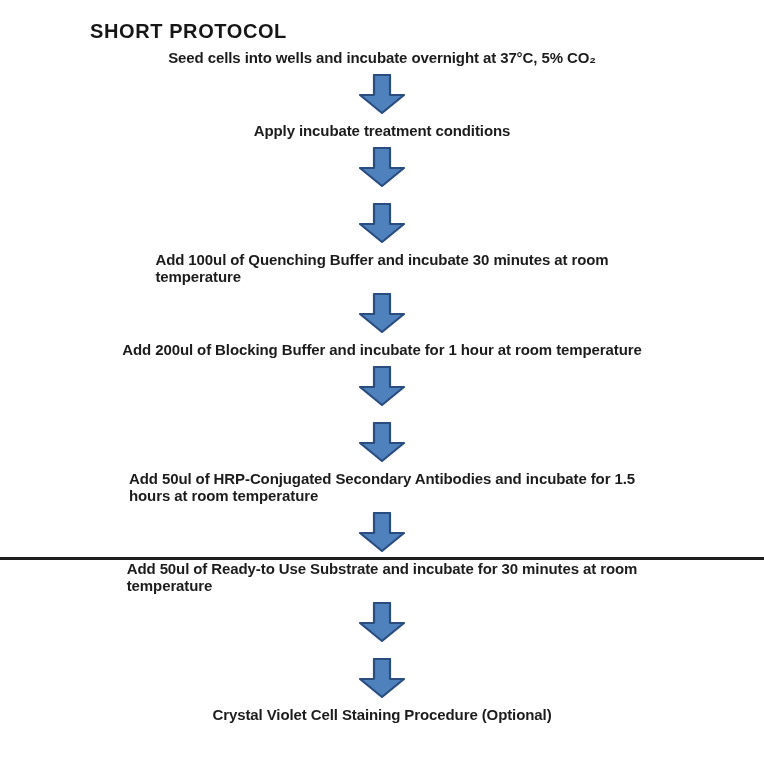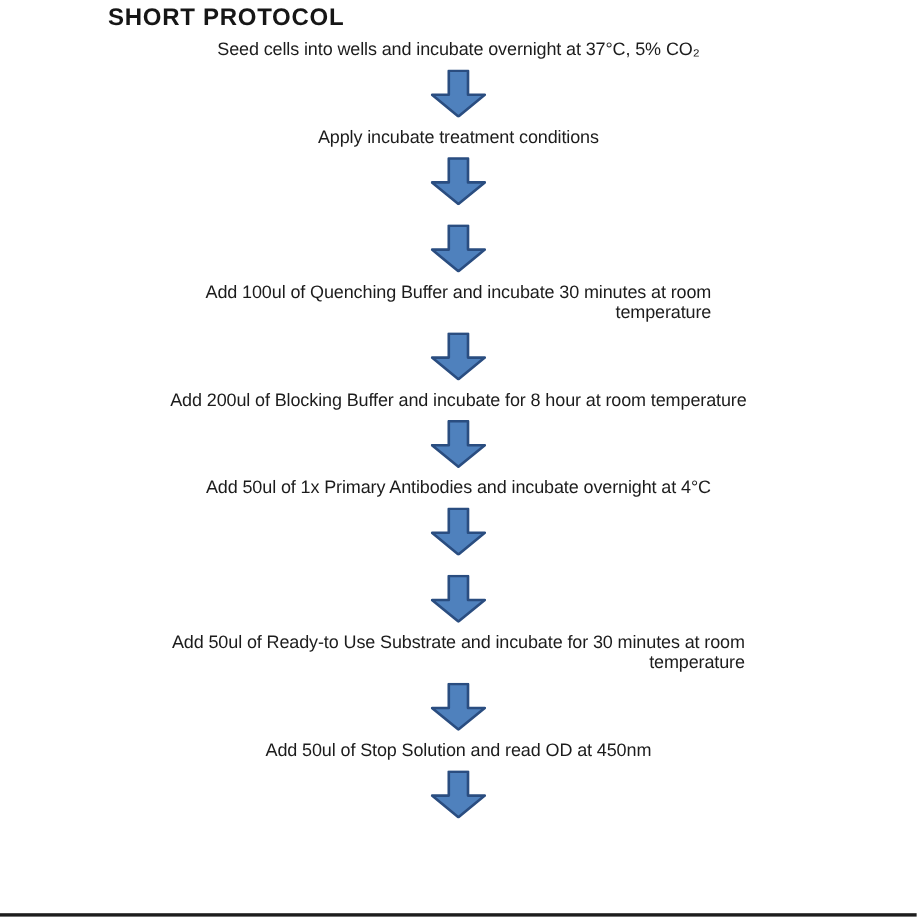--- a/index.html
+++ b/index.html
@@ -4,42 +4,42 @@
 <style>
   * { margin: 0; padding: 0; box-sizing: border-box; }
   html, body {
     width: 764px; height: 764px;
     background: #ffffff;
     overflow: hidden;
     font-family: "Liberation Sans", "DejaVu Sans", sans-serif;
   }
   .page {
     position: relative;
-    width: 764px; height: 764px;
-    padding-top: 4px;
+    width: 764px; height: 560px;
+    padding-top: 20px;
   }
   .title {
     font-size: 20px;
     font-weight: bold;
     color: #161616;
     letter-spacing: 0.6px;
     margin-left: 90px;
     margin-bottom: 6px;
   }
   .flow {
     display: flex;
     flex-direction: column;
     align-items: center;
   }
   .step {
     font-size: 15px;
-    font-weight: normal;
+    font-weight: bold;
     color: #1c1c1c;
     line-height: 17px;
-    text-align: right;
+    text-align: left;
     white-space: pre-line;
     letter-spacing: -0.1px;
   }
   .arrow {
     margin: 8px auto 8px auto;
     line-height: 0;
   }
   .arrow svg { display: block; }
   .arrow-shape {
     stroke: #2a4d80;
@@ -87,58 +87,59 @@
 
     <div class="step">Add 100ul of Quenching Buffer and incubate 30 minutes at room
 temperature</div>
 
     <div class="arrow">
       <svg width="46" height="40" viewBox="0 0 46 40" aria-hidden="true">
         <polygon class="arrow-shape" points="15,1 31,1 31,21 45,21 23,39 1,21 15,21" fill="#4f81bd"></polygon>
       </svg>
     </div>
 
-    <div class="step">Add 200ul of Blocking Buffer and incubate for 8 hour at room temperature</div>
+    <div class="step">Add 200ul of Blocking Buffer and incubate for 1 hour at room temperature</div>
 
     <div class="arrow">
       <svg width="46" height="40" viewBox="0 0 46 40" aria-hidden="true">
         <polygon class="arrow-shape" points="15,1 31,1 31,21 45,21 23,39 1,21 15,21" fill="#4f81bd"></polygon>
       </svg>
     </div>
 
-    <div class="step">Add 50ul of 1x Primary Antibodies and incubate overnight at 4°C</div>
 
     <div class="arrow">
       <svg width="46" height="40" viewBox="0 0 46 40" aria-hidden="true">
         <polygon class="arrow-shape" points="15,1 31,1 31,21 45,21 23,39 1,21 15,21" fill="#4f81bd"></polygon>
       </svg>
     </div>
 
+    <div class="step">Add 50ul of HRP-Conjugated Secondary Antibodies and incubate for 1.5
+hours at room temperature</div>
 
     <div class="arrow">
       <svg width="46" height="40" viewBox="0 0 46 40" aria-hidden="true">
         <polygon class="arrow-shape" points="15,1 31,1 31,21 45,21 23,39 1,21 15,21" fill="#4f81bd"></polygon>
       </svg>
     </div>
 
     <div class="step">Add 50ul of Ready-to Use Substrate and incubate for 30 minutes at room
 temperature</div>
 
     <div class="arrow">
       <svg width="46" height="40" viewBox="0 0 46 40" aria-hidden="true">
         <polygon class="arrow-shape" points="15,1 31,1 31,21 45,21 23,39 1,21 15,21" fill="#4f81bd"></polygon>
       </svg>
     </div>
 
-    <div class="step">Add 50ul of Stop Solution and read OD at 450nm</div>
 
     <div class="arrow">
       <svg width="46" height="40" viewBox="0 0 46 40" aria-hidden="true">
         <polygon class="arrow-shape" points="15,1 31,1 31,21 45,21 23,39 1,21 15,21" fill="#4f81bd"></polygon>
       </svg>
     </div>
 
+    <div class="step">Crystal Violet Cell Staining Procedure (Optional)</div>
 
   </div>
 
   <div class="bottom-line"></div>
 
 </div>
 
 </body></html>

